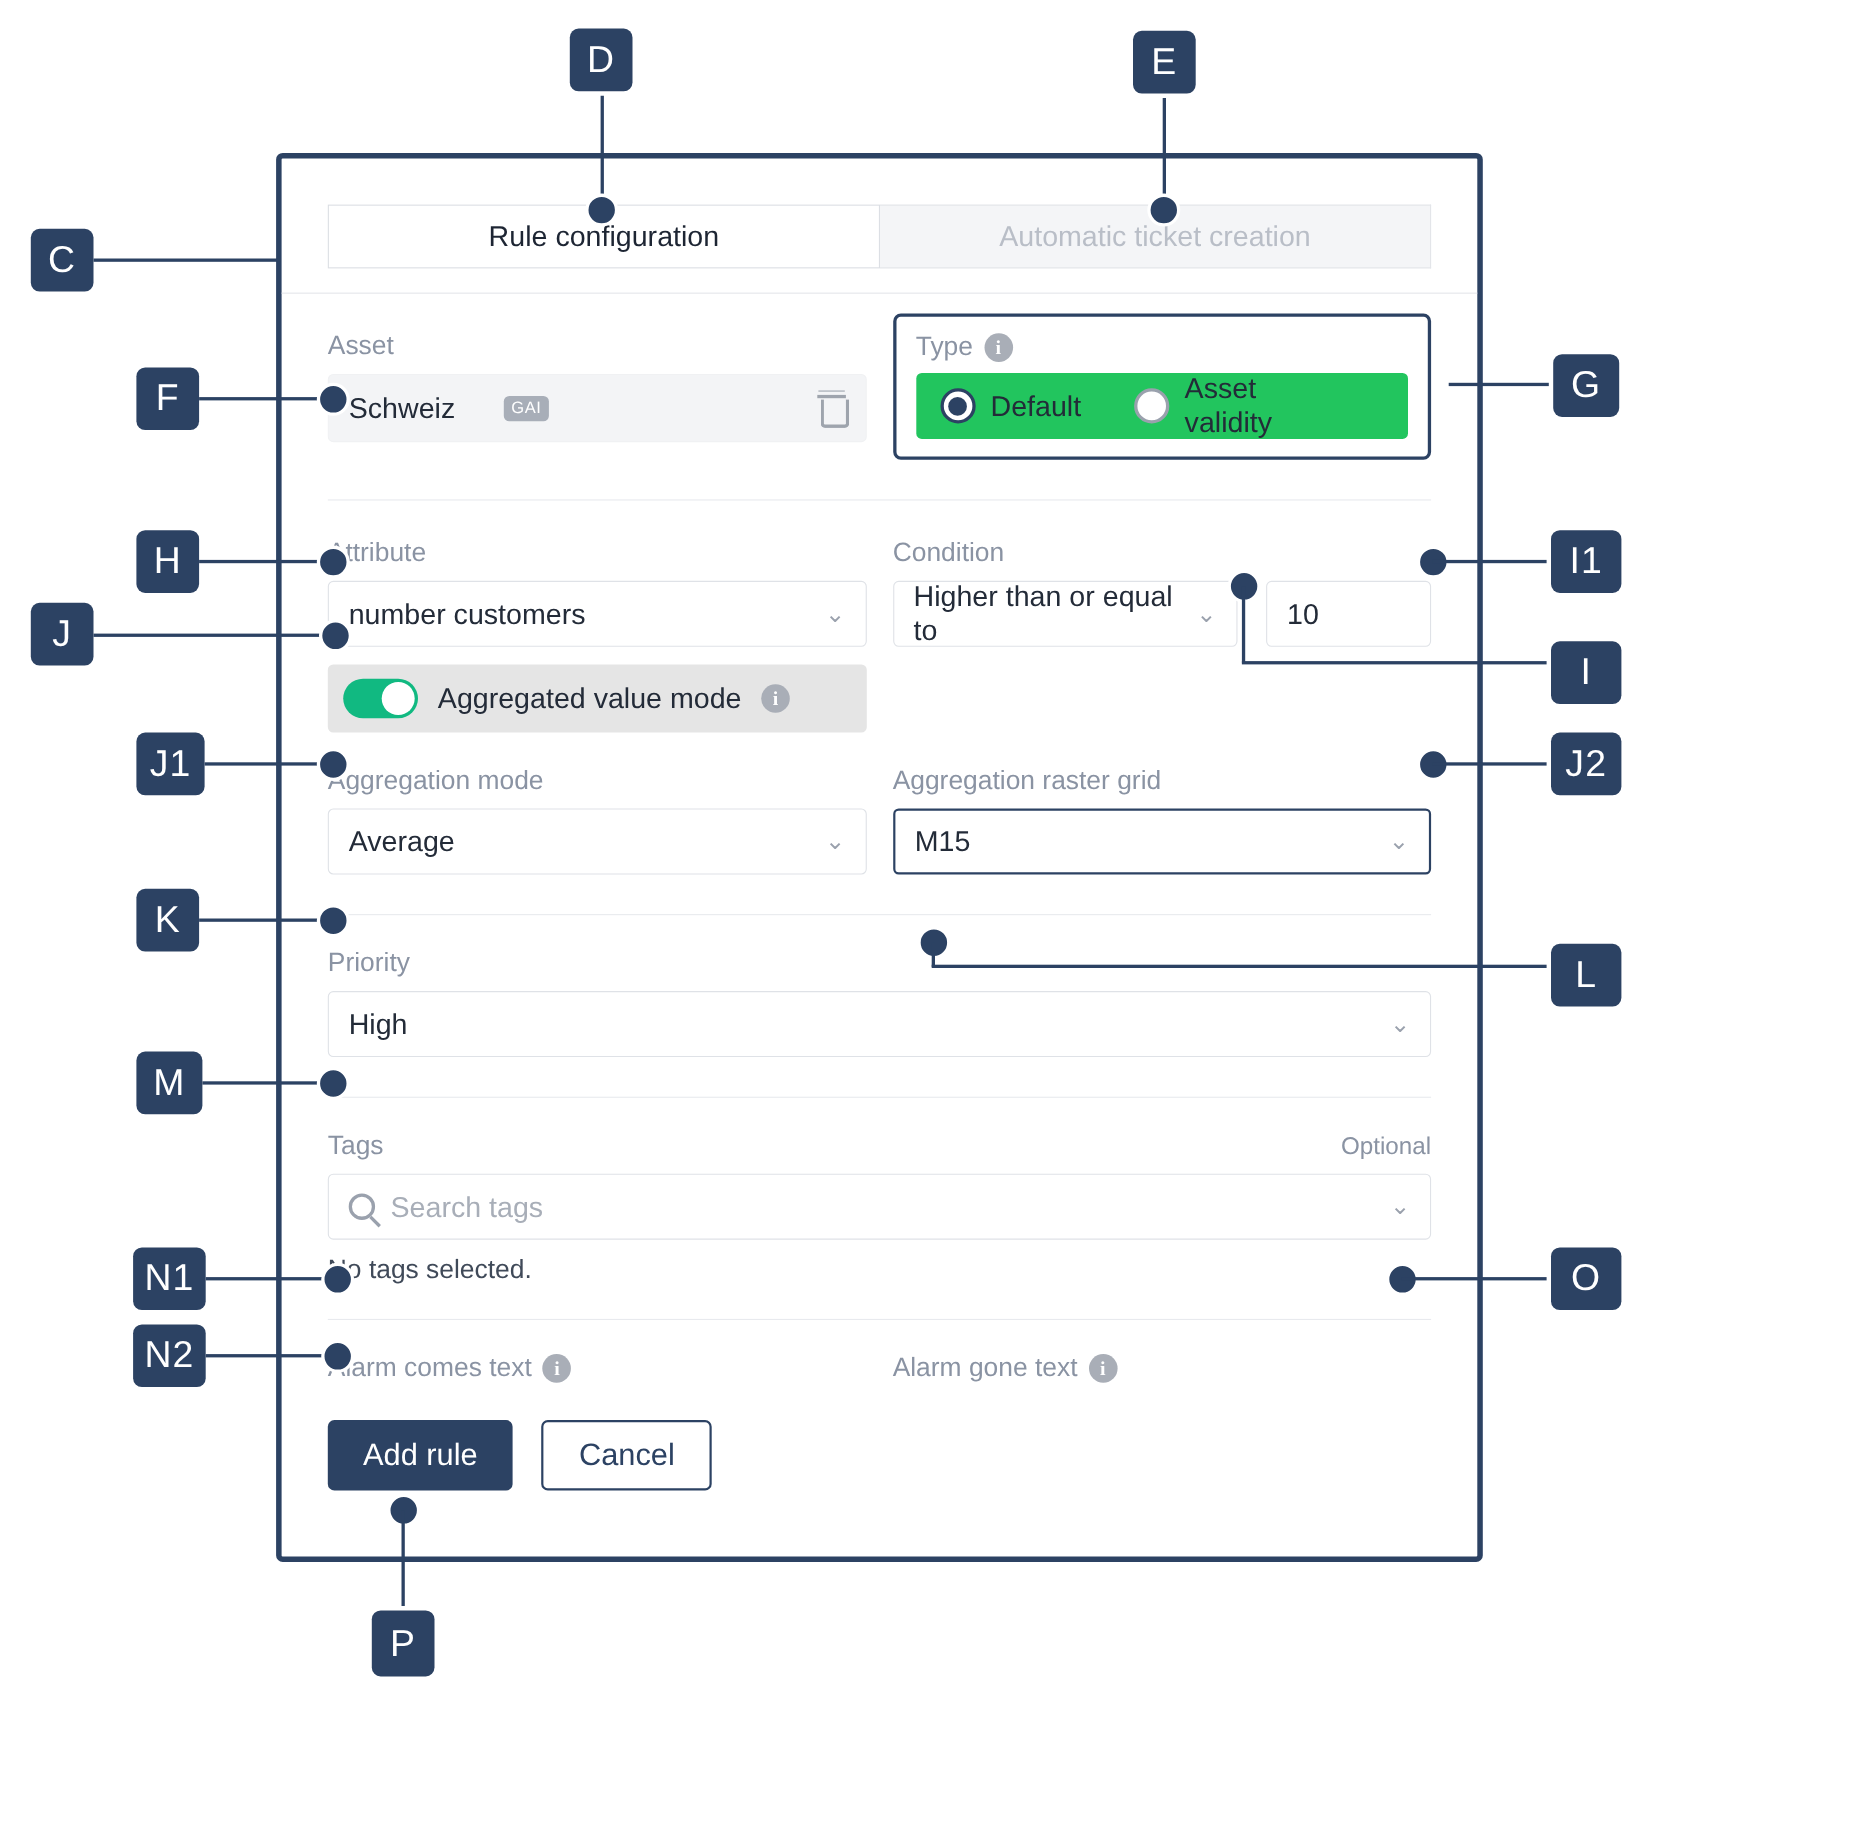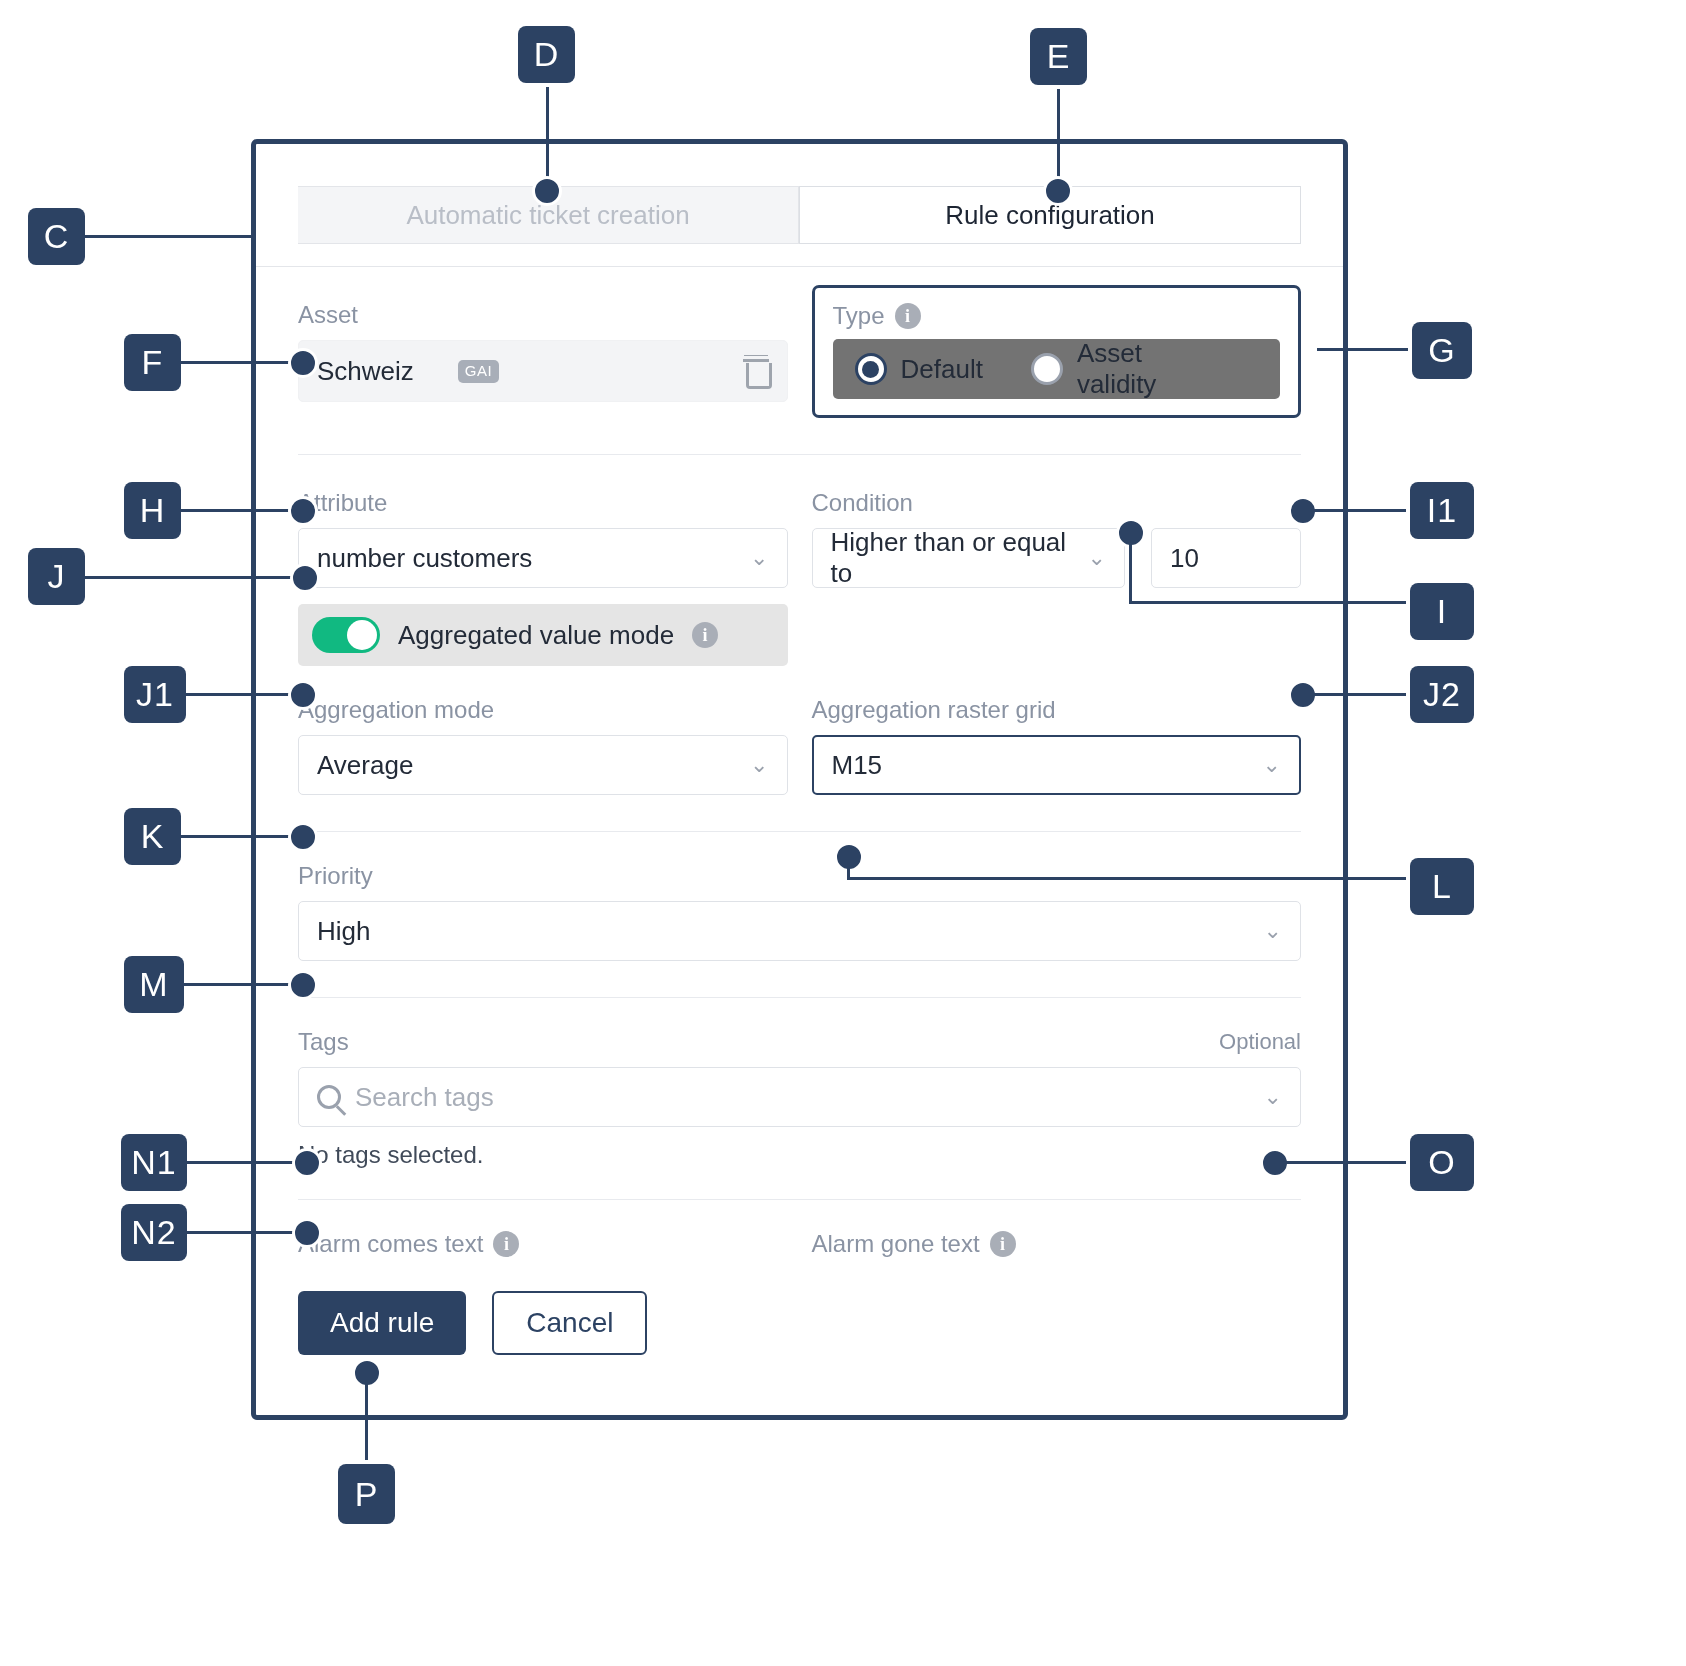--- a/index.html
+++ b/index.html
@@ -127,21 +127,21 @@
   }
 
   
   .type-box {
     border:3px solid #2c4263;
     border-radius:7px;
     padding:14px 18px 16px 18px;
   }
   .type-box .flabel { margin-bottom:9px; }
   .radio-strip {
-    background:#737373;
+    background:#22c55e;
     border-radius:5px;
     height:60px;
     display:flex; align-items:center;
     padding:0 22px;
     gap:0;
   }
   .radio-opt { display:flex; align-items:center; gap:14px; margin-right:48px; font-size:26px; color:#232b38;}
   .radio {
     width:32px; height:32px; border-radius:50%;
     border:3px solid #9aa1ad; background:#ffffff;
@@ -201,25 +201,25 @@
   .btn-primary { background:#2c4263; color:#ffffff; }
   .btn-secondary { background:#ffffff; color:#2c4263; border:2px solid #2c4263; }
 </style>
 </head>
 <body>
 
 <div id="dialog">
   <div id="dialog-inner">
 
     <div class="tabbar">
+      <div class="tab active">
+        <span>Rule configuration</span>
+      </div>
       <div class="tab inactive">
         <span>Automatic ticket creation</span>
-      </div>
-      <div class="tab active">
-        <span>Rule configuration</span>
       </div>
     </div>
     <div class="tab-underline"></div>
 
     <div class="body">
 
       <div class="row" style="padding-top:34px;">
         <div class="col">
           <div class="flabel">
             <span>Asset</span>

